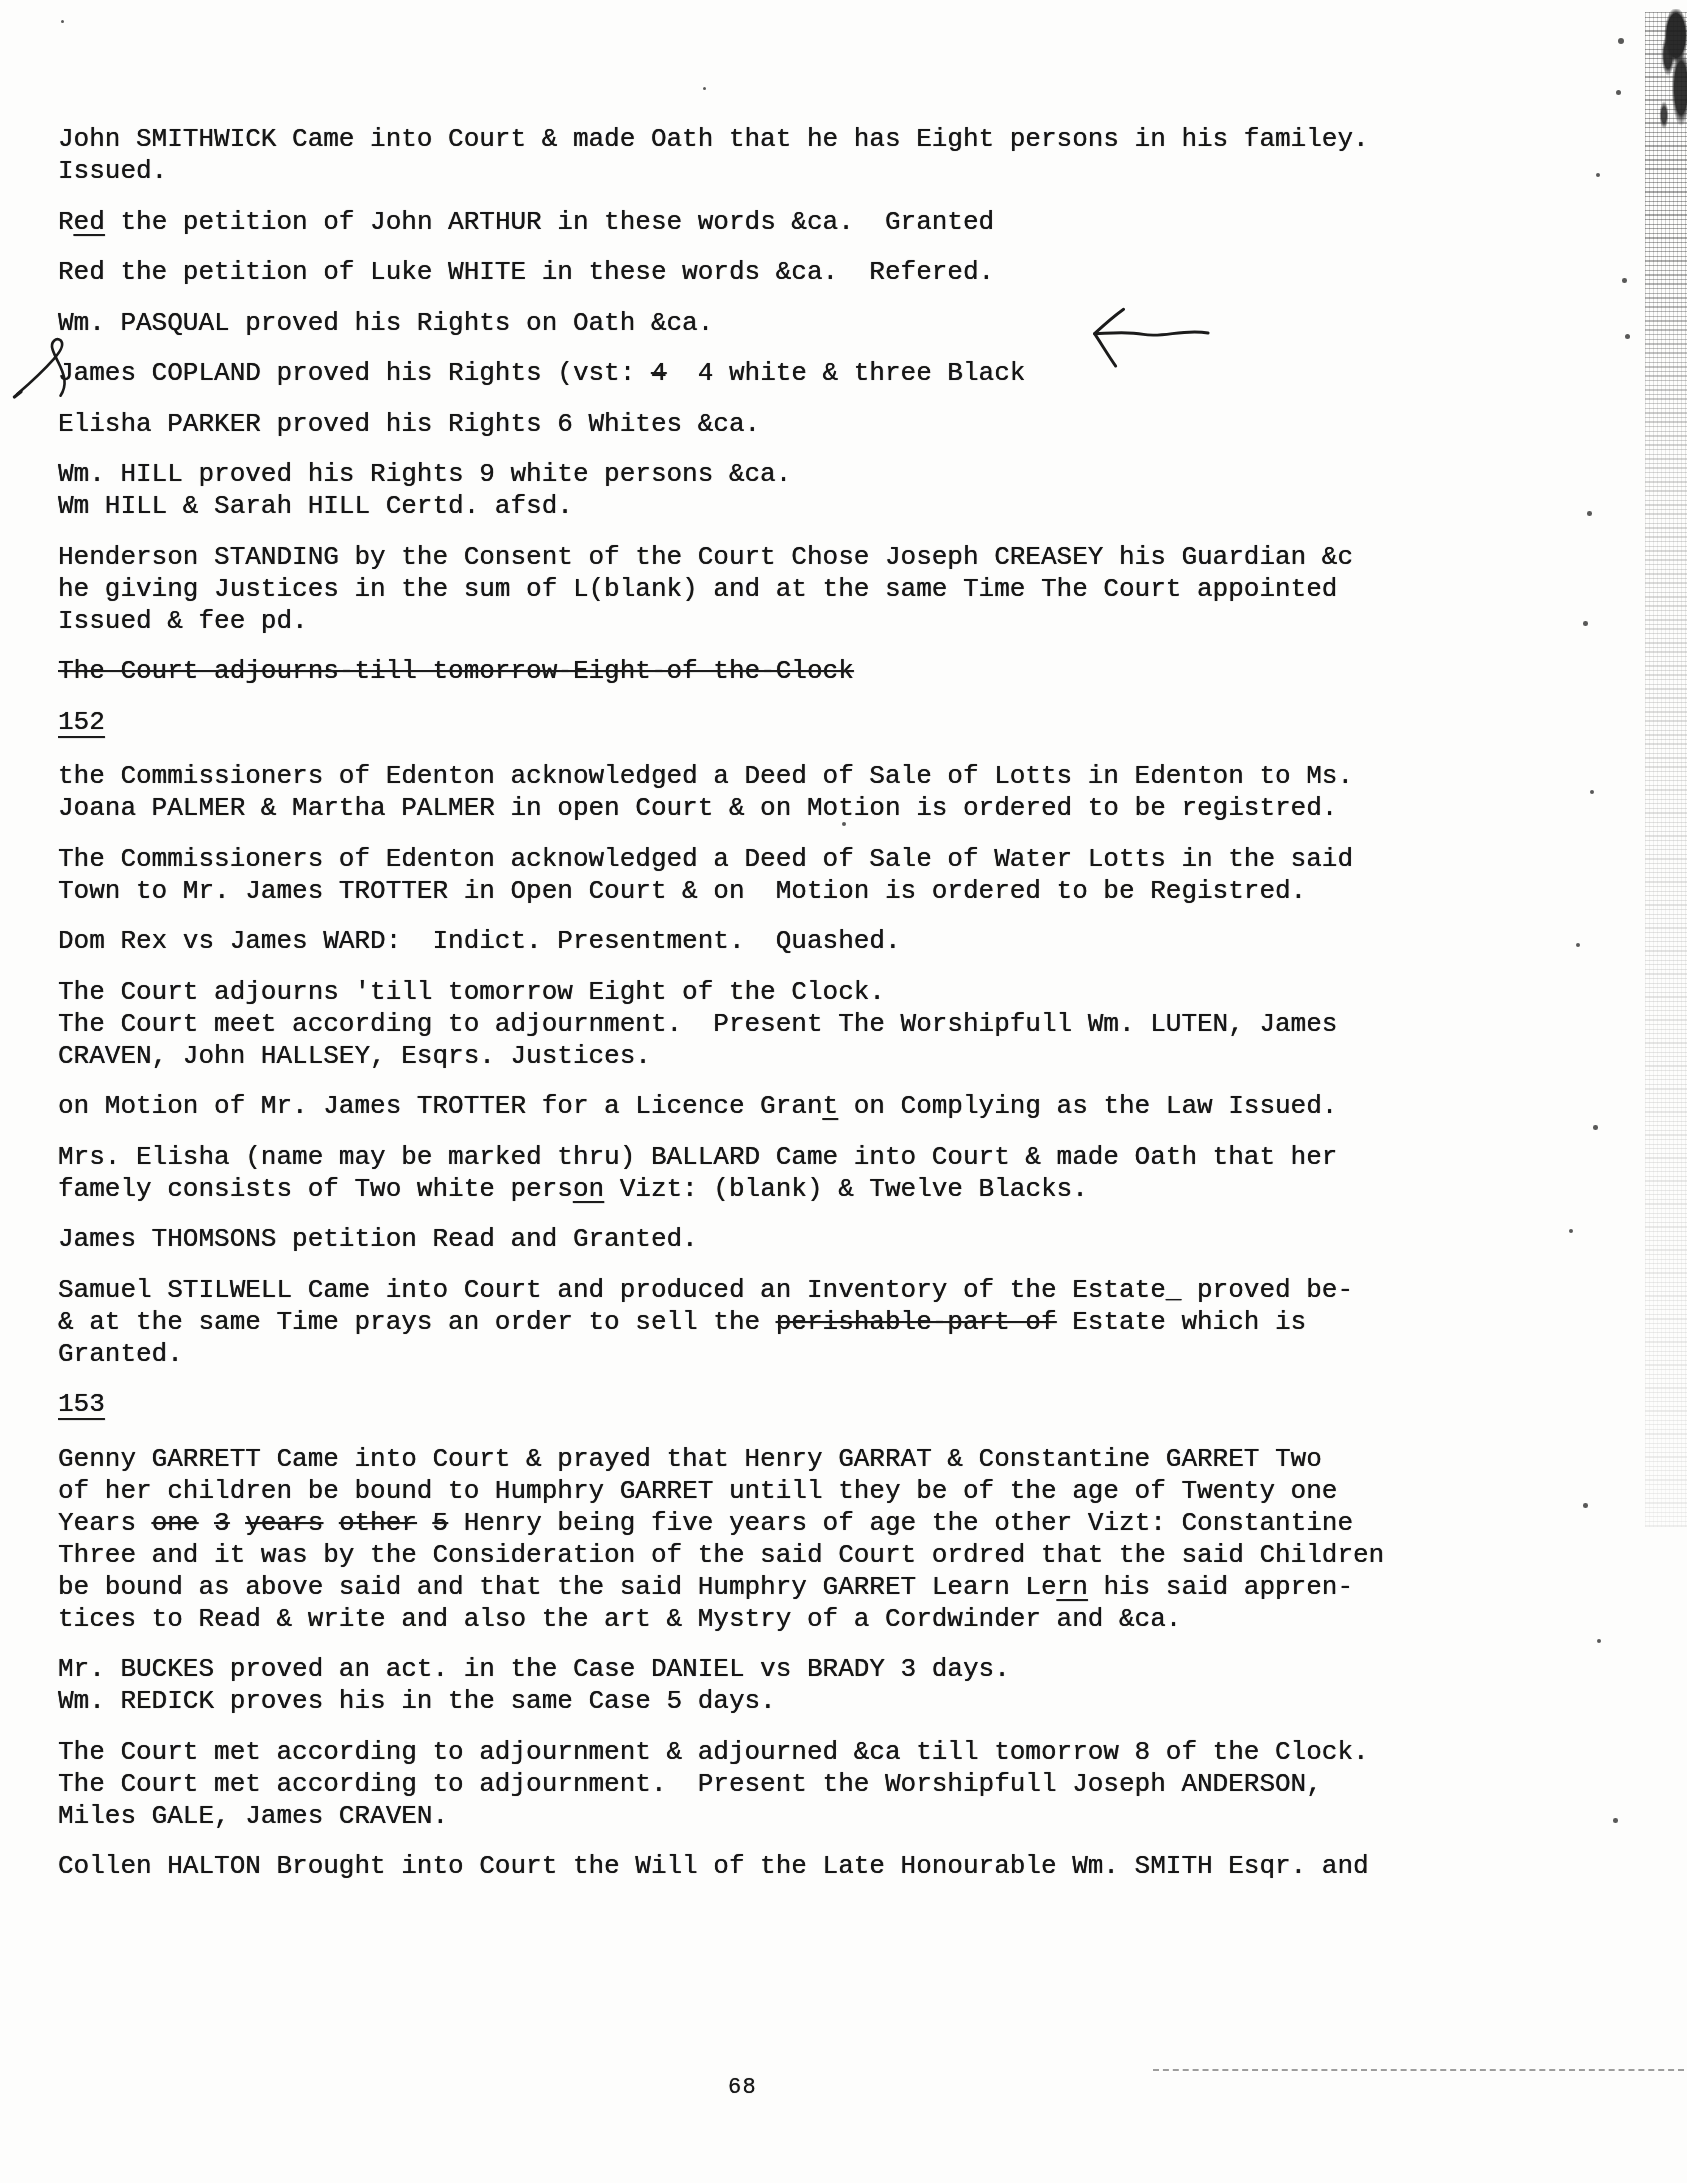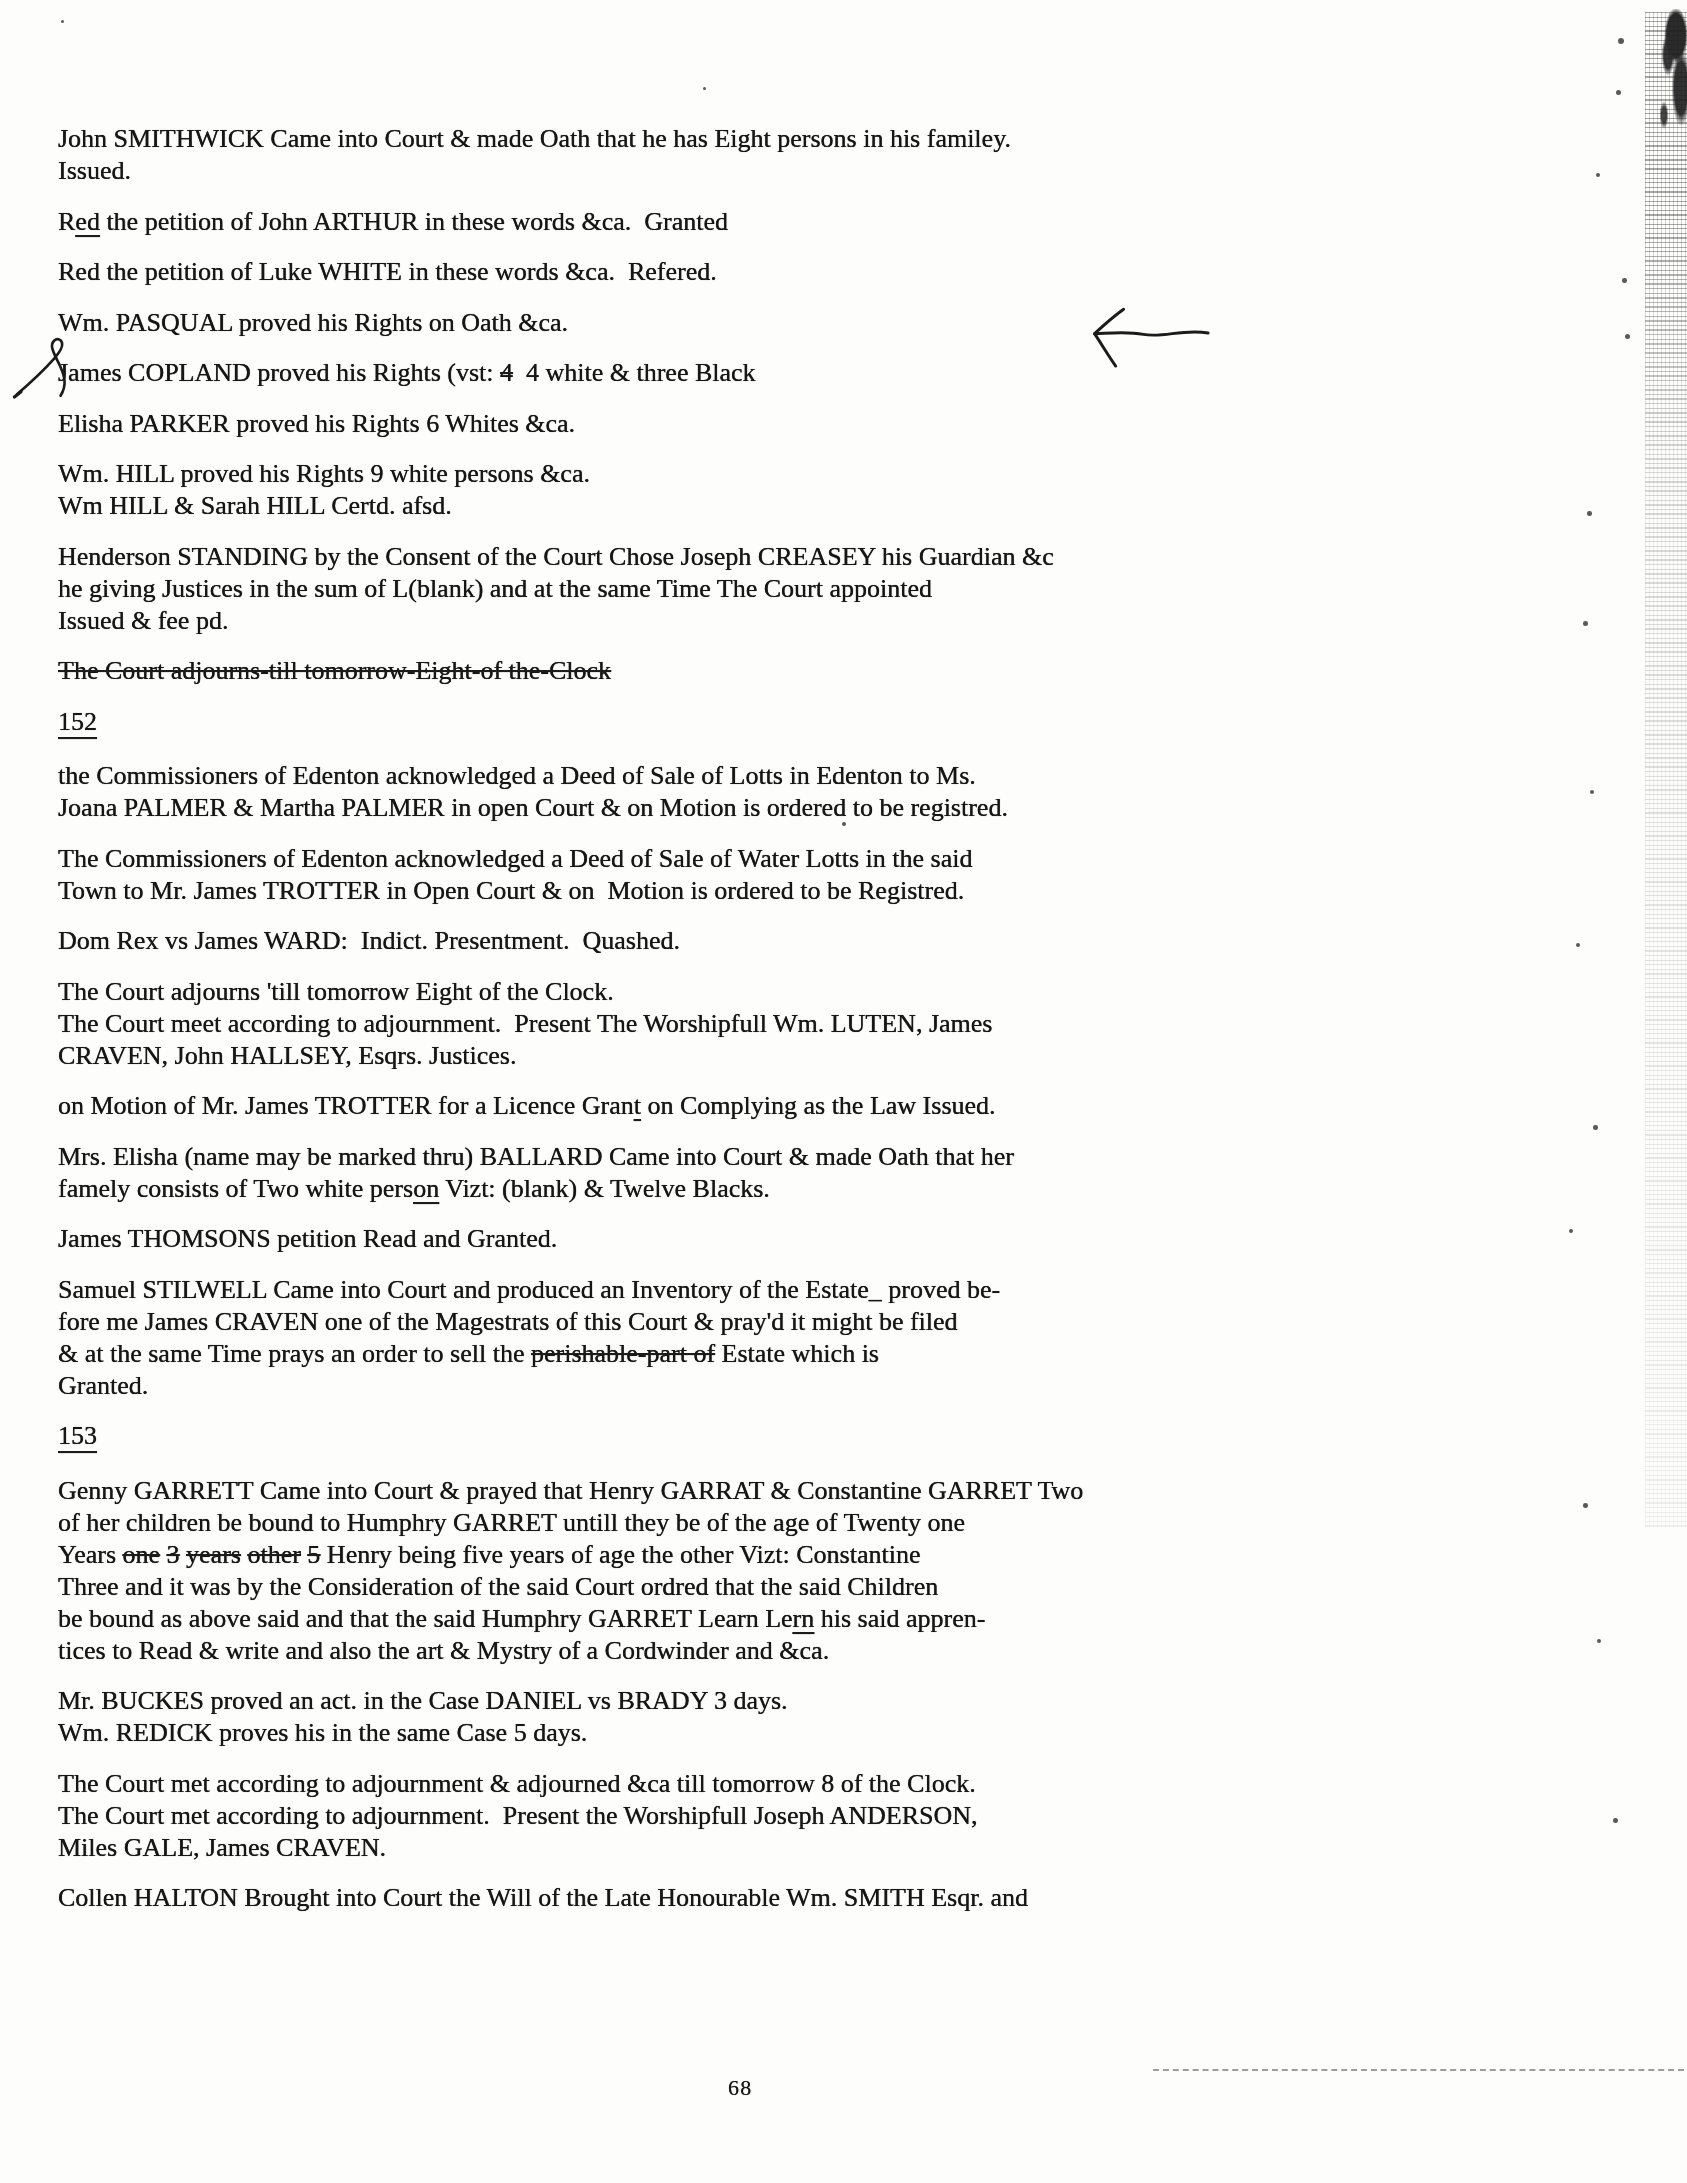--- a/index.html
+++ b/index.html
@@ -1,21 +1,21 @@
 <!DOCTYPE html>
 <html style="font-size:10.6px"><head>
 <meta charset="utf-8">
 <style>
   html,body{margin:0;padding:0;background:#e8e8e8;}
   .page{
     position:relative;
     width:1687px;height:2183px;
     background:#fdfdfc;
     overflow:hidden;
-    font-family:Liberation Serif, serif;
+    font-family:Liberation Mono, monospace;
     color:#161616;
   }
   .doc{
     position:absolute;left:58px;top:123px;width:1588px;
     font-size:26px;line-height:32px;
     text-shadow:0 0 0.7px rgba(20,20,20,.85), 0.3px 0.3px 0 rgba(20,20,20,.35);
     letter-spacing:0px;
   }
   .block{margin:0 0 18.5px 0;}
   .block.section-number{margin:4px 0 22.5px 0;}
@@ -115,21 +115,20 @@
       </div>
       <div class="block">
         <div class="line"><span>Mrs. Elisha (name may be marked thru) BALLARD Came into Court &amp; made Oath that her</span></div>
         <div class="line"><span>famely consists of Two white pers</span><span class="underline">on</span><span> Vizt: (blank) &amp; Twelve Blacks.</span></div>
       </div>
       <div class="block">
         <div class="line"><span>James THOMSONS petition Read and Granted.</span></div>
       </div>
       <div class="block">
         <div class="line"><span>Samuel STILWELL Came into Court and produced an Inventory of the Estate_ proved be-</span></div>
-        <div class="line"><span>fore me James CRAVEN one of the Magestrats of this Court &amp; pray'd it might be filed</span></div>
         <div class="line"><span>&amp; at the same Time prays an order to sell the </span><span class="strike">perishable-part of</span><span> Estate which is</span></div>
         <div class="line"><span>Granted.</span></div>
       </div>
       <div class="block section-number">
         <div class="line"><span class="underline">153</span></div>
       </div>
       <div class="block">
         <div class="line"><span>Genny GARRETT Came into Court &amp; prayed that Henry GARRAT &amp; Constantine GARRET Two</span></div>
         <div class="line"><span>of her children be bound to Humphry GARRET untill they be of the age of Twenty one</span></div>
         <div class="line"><span>Years </span><span class="strike">one</span><span> </span><span class="strike">3</span><span> </span><span class="strike">years</span><span> </span><span class="strike">other</span><span> </span><span class="strike">5</span><span> Henry being five years of age the other Vizt: Constantine</span></div>

